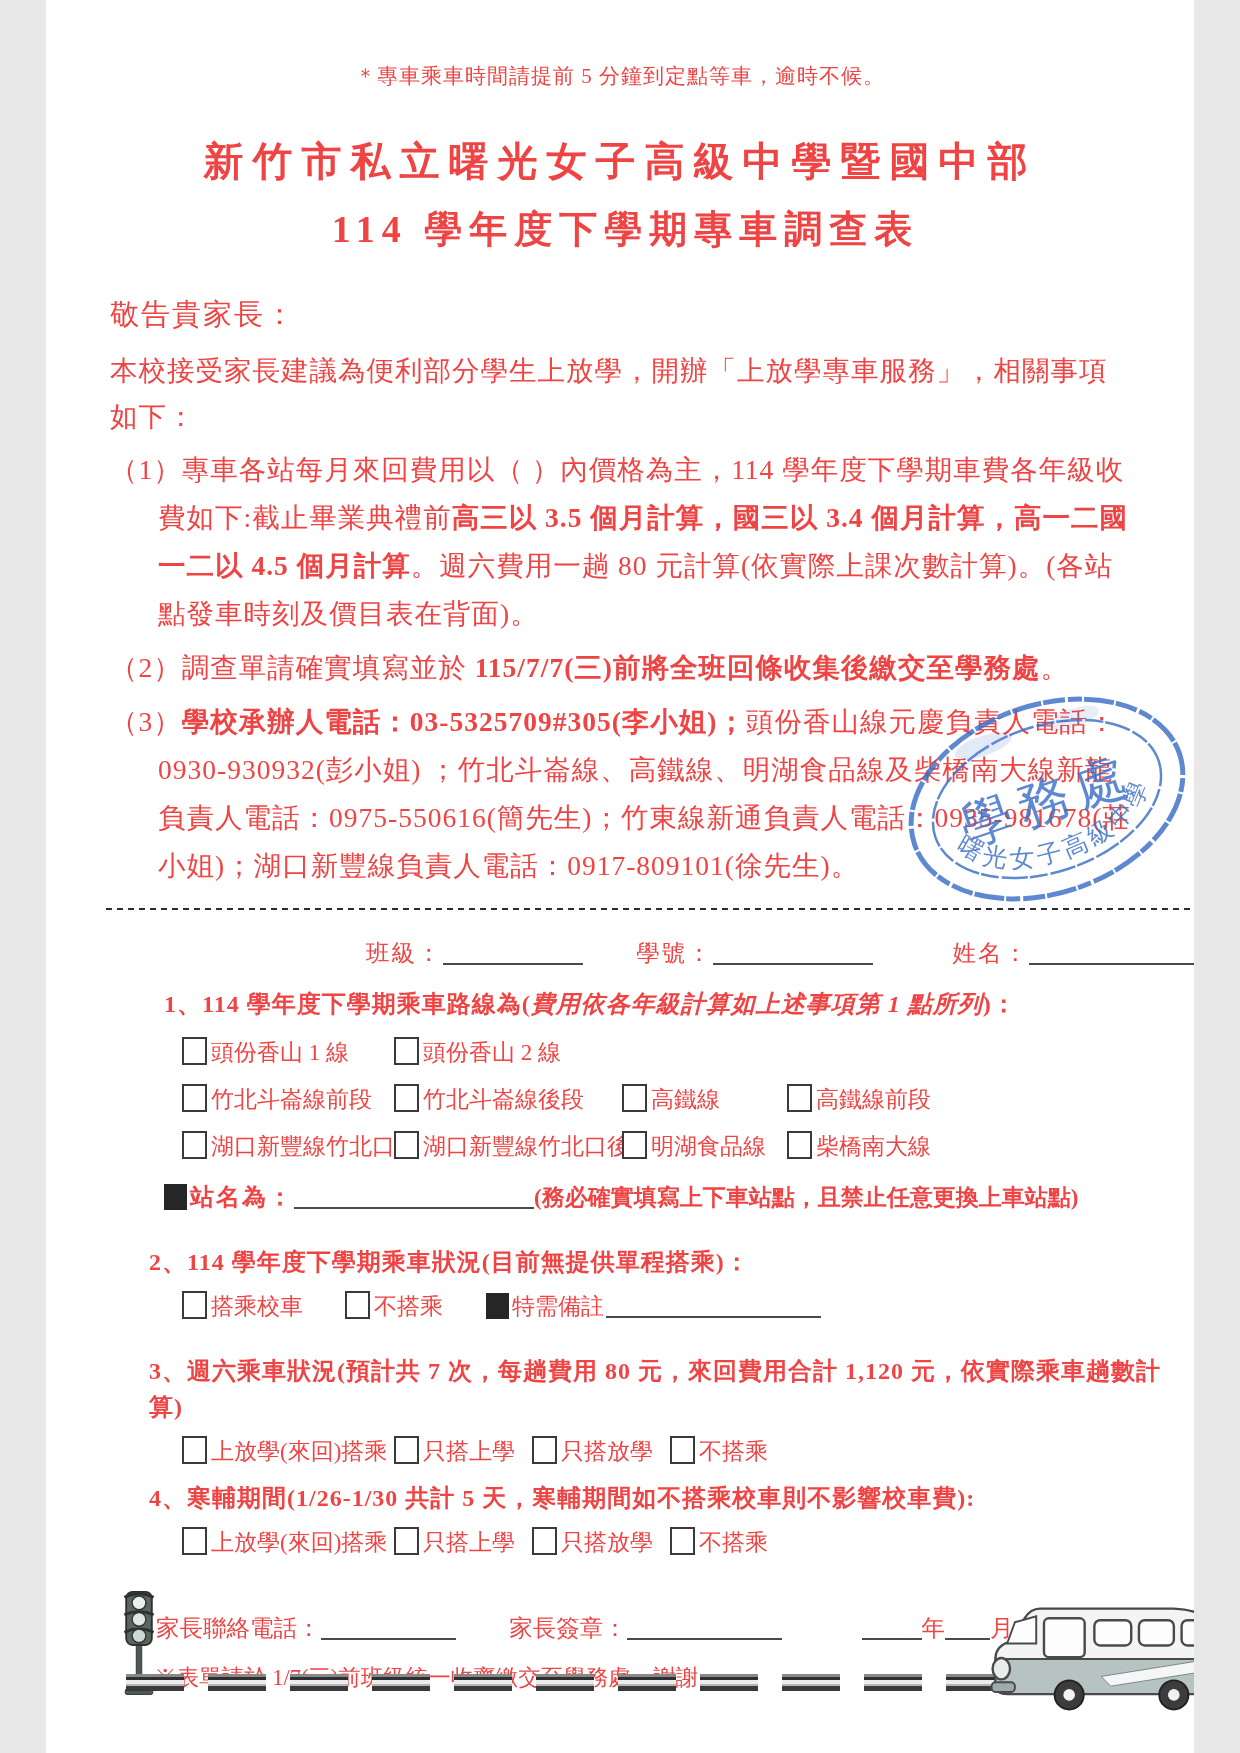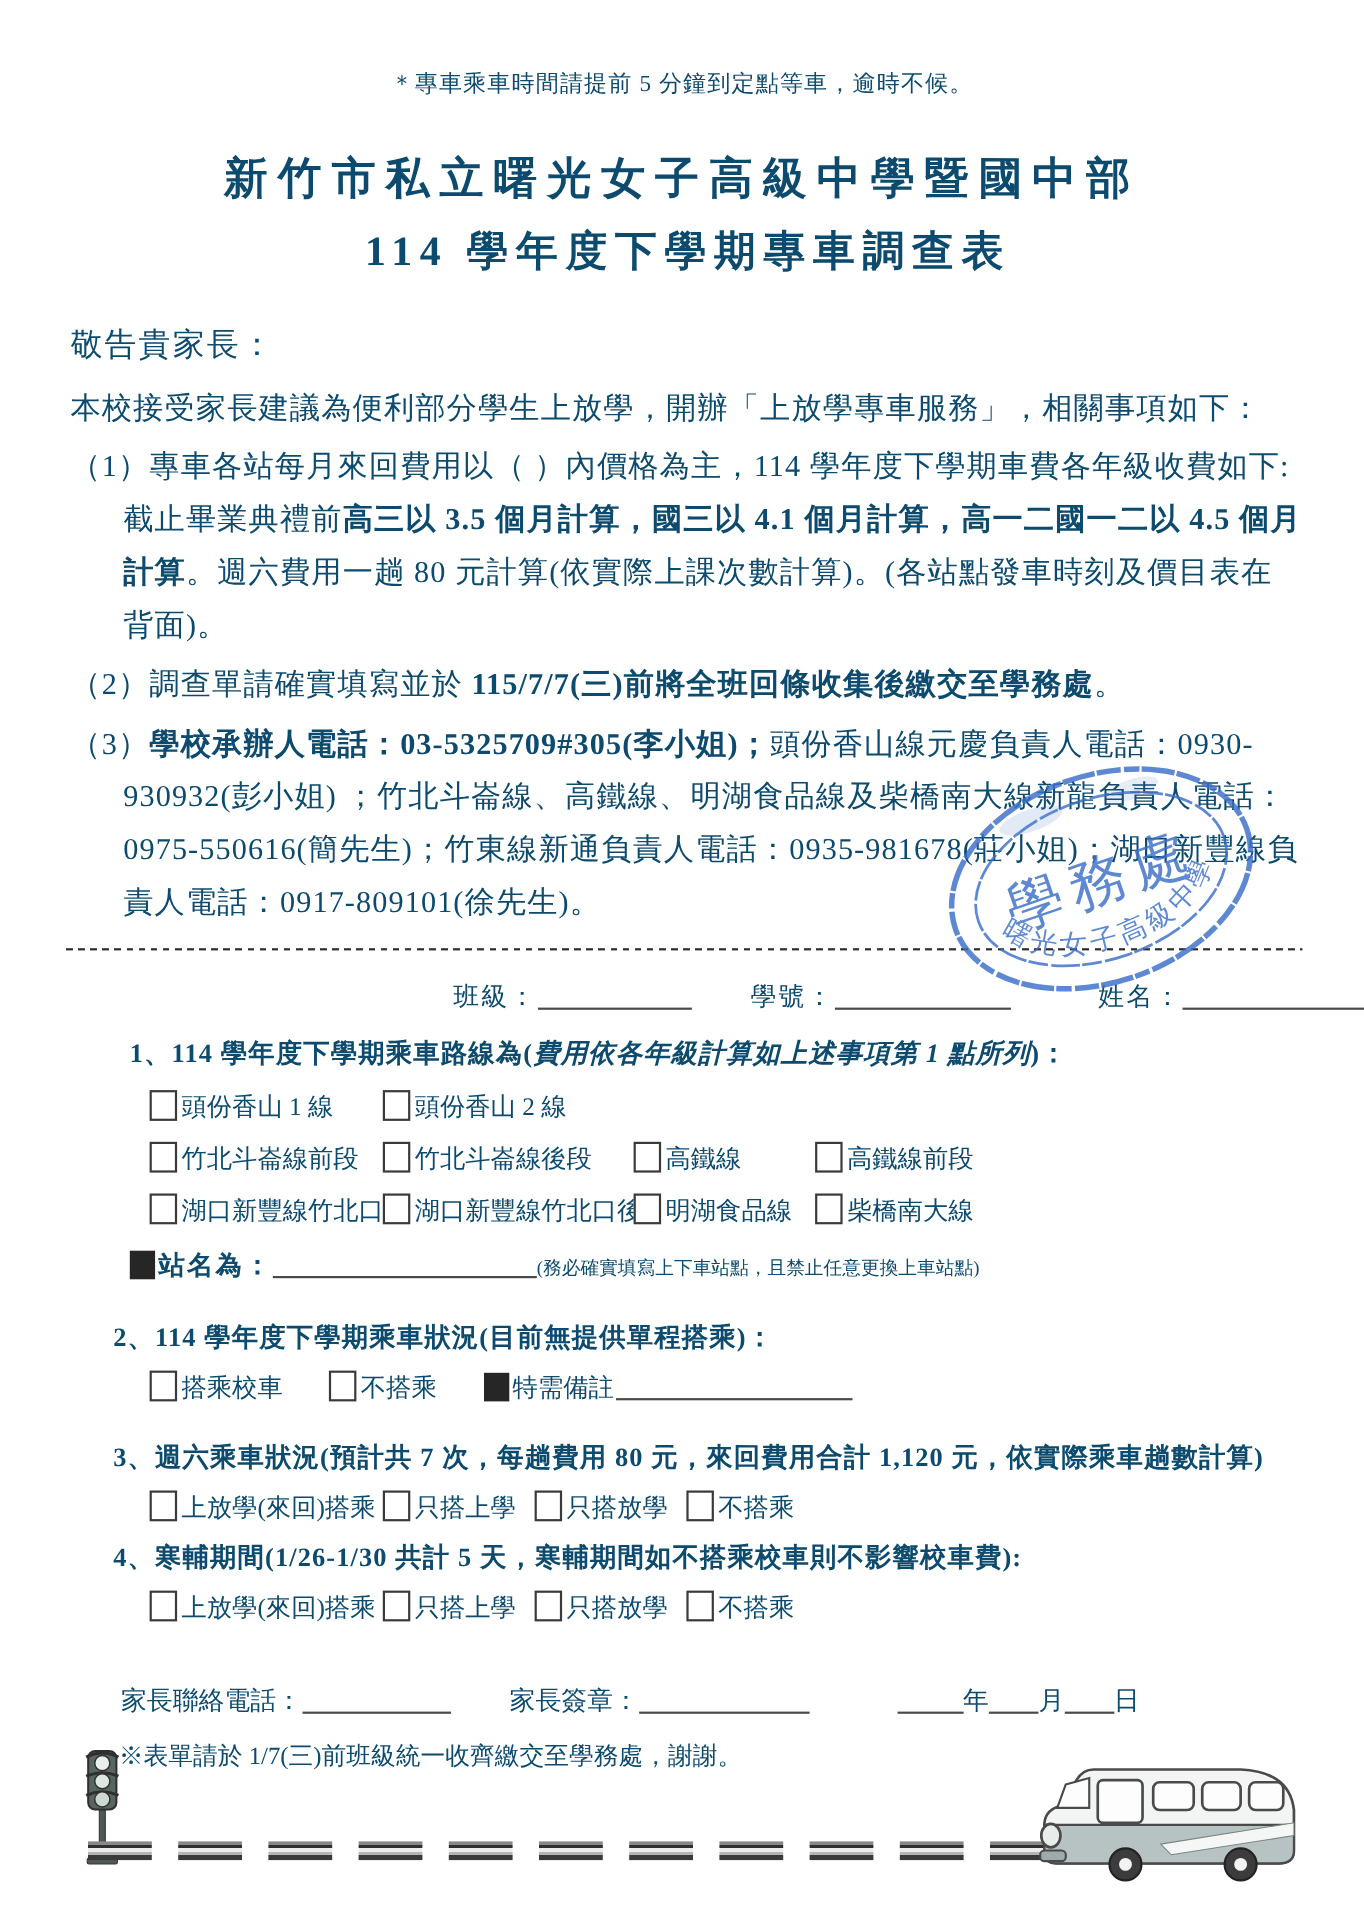--- a/index.html
+++ b/index.html
@@ -1,18 +1,18 @@
 <!DOCTYPE html>
 <html><head>
 <meta charset="utf-8">
 <style>
   html,body{margin:0;padding:0;background:#e8e8e8;}
   .page{
-    position:relative; width:1240px; height:1753px; margin:0 auto;
-    background:#fff; overflow:hidden; color:#0c4a6e;
+    position:relative; width:1148px; height:1753px; margin:0 auto;
+    background:#fff; overflow:hidden; color:#ef4444;
     font-family:"Liberation Serif","DejaVu Serif",serif;
   }
   
   .note{margin:62px 0 0 0; text-align:center; font-size:21px; letter-spacing:1px;}
   .title1{margin:44px 0 0 0; text-align:center; font-size:40px; font-weight:600; letter-spacing:9px; line-height:56px;}
   .title2{margin:12px 0 0 0; text-align:center; font-size:38px; font-weight:700; letter-spacing:7px; line-height:54px;padding-left:11px;}
   
   .greeting{margin:38px 0 0 64px; font-size:29px; line-height:40px; letter-spacing:2px;}
   .intro{margin:14px 60px 0 64px; font-size:27.5px; line-height:46px; letter-spacing:1px;}
   .nitem{margin:6px 56px 0 64px; font-size:27.5px; line-height:48px; letter-spacing:1px;
@@ -37,21 +37,21 @@
   .optrow{display:grid; grid-template-columns:212px 138px 138px auto; margin:10px 0 0 136px;
           font-size:23px; line-height:33px;}
   .optrow2{display:grid; grid-template-columns:132px 110px auto; margin:10px 0 0 136px;
           font-size:23px; line-height:33px;gap:31px;}
   .opt{white-space:nowrap;}
   .cb{display:inline-block; width:21px; height:24px; border:2px solid #3a3a3a; background:#fff;
       vertical-align:-5px; margin-right:4px;}
   .marker{display:inline-block; width:23px; height:26px; background:#262626; vertical-align:-5px; margin-right:3px;}
   .stationrow{margin:16px 0 0 118px; font-size:24px; line-height:36px;}
   .stationrow .slabel{font-weight:700; letter-spacing:2px;}
-  .stationrow .hint{font-weight:400; font-size:17px;}
+  .stationrow .hint{font-weight:700; font-size:23px;}
   .q2line .blank{margin-left:2px;}
   
   .footrow{margin:52px 0 0 110px; font-size:23.5px; line-height:34px;}
   .footnote{margin:16px 0 0 108px; font-size:22.5px; line-height:34px;}
   
   .stamp{position:absolute; left:848px; top:676px; width:306px; height:246px; pointer-events:none;}
   .road{position:absolute; left:80px; top:1674px; width:985px; display:flex; gap:24px;}
   .dash{width:58px; height:17px;
         background:linear-gradient(180deg,#888 0 18%,#2f2f2f 18% 34%,#ececec 34% 58%,#b5b5b5 58% 72%,#3a3a3a 72% 100%);}
   .tlight{position:absolute; left:70px; top:1590px; width:46px; height:110px;}
@@ -62,21 +62,21 @@
 
 <div class="page">
 
   <div class="note">＊專車乘車時間請提前 5 分鐘到定點等車，逾時不候。</div>
   <div class="title1">新竹市私立曙光女子高級中學暨國中部</div>
   <div class="title2">114 學年度下學期專車調查表</div>
 
   <div class="greeting">敬告貴家長：</div>
   <div class="intro">本校接受家長建議為便利部分學生上放學，開辦「上放學專車服務」，相關事項如下：</div>
 
-  <div class="nitem"><span>（1）</span><span>專車各站每月來回費用以（ ）內價格為主，114 學年度下學期車費各年級收費如下:截止畢業典禮前</span><b>高三以 3.5 個月計算，</b><b>國三以 4.1 個月計算，</b><b>高一二國一二以 4.5 個月計算</b><span>。週六費用一趟 80 元計算(依實際上課次數計算)。(各站點發車時刻及價目表在背面)。</span></div>
+  <div class="nitem"><span>（1）</span><span>專車各站每月來回費用以（ ）內價格為主，114 學年度下學期車費各年級收費如下:截止畢業典禮前</span><b>高三以 3.5 個月計算，</b><b>國三以 3.4 個月計算，</b><b>高一二國一二以 4.5 個月計算</b><span>。週六費用一趟 80 元計算(依實際上課次數計算)。(各站點發車時刻及價目表在背面)。</span></div>
 
   <div class="nitem"><span>（2）</span><span>調查單請確實填寫並於 </span><b>115/7/7(三)前將全班回條收集後繳交至學務處</b><span>。</span></div>
 
   <div class="nitem"><span>（3）</span><b>學校承辦人電話：03-5325709#305(李小姐)；</b><span>頭份香山線元慶負責人電話：0930-930932(彭小姐) ；竹北斗崙線、高鐵線、明湖食品線及柴橋南大線新龍負責人電話：0975-550616(簡先生)；竹東線新通負責人電話：0935-981678(莊小姐)；湖口新豐線負責人電話：0917-809101(徐先生)。</span></div>
 
 
   <div class="sep"></div>
 
   <div class="fieldrow">
     <span class="flabel">班級：</span><span class="blank w140"></span>

